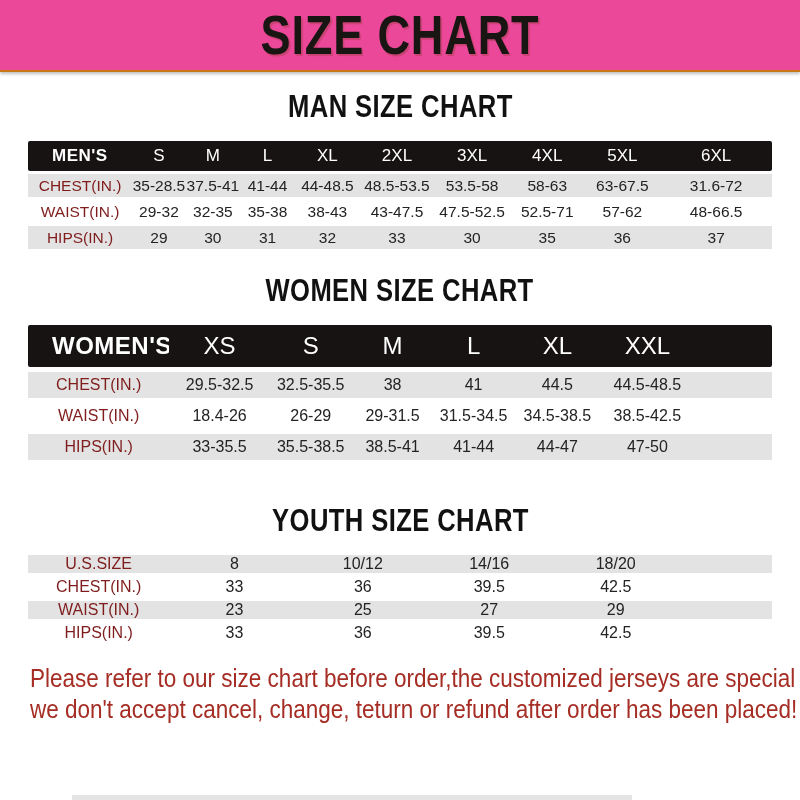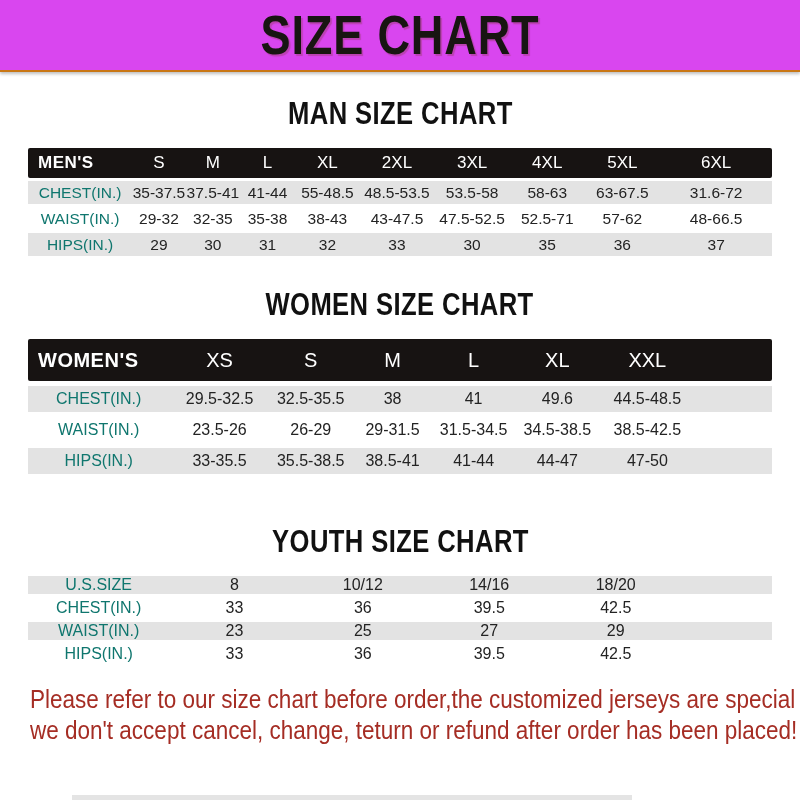--- a/index.html
+++ b/index.html
@@ -2,35 +2,35 @@
 <html><head>
 <meta charset="utf-8">
 <style>
   html,body{margin:0;padding:0;background:#ffffff;}
   body{
     width:800px;height:800px;position:relative;overflow:hidden;
     font-family:"Liberation Sans",sans-serif;color:#1c1c1c;
   }
   
   .banner{
-    width:800px;height:70px;background:#d946ef;
+    width:800px;height:70px;background:#ec4899;
     display:flex;align-items:center;justify-content:center;
     border-bottom:2px solid #c9judge;
     border-bottom:2px solid #c97714;
     box-shadow:0 2px 3px rgba(0,0,0,.25);
   }
   .banner .cond{
     display:inline-block;transform:scaleX(.82);transform-origin:center;
     font-size:55px;font-weight:bold;letter-spacing:1px;color:#181512;
     text-shadow:2px 2px 1px rgba(100,50,0,.25);
     white-space:nowrap;
   }
   
   .section-heading{
-    text-align:center;font-weight:bold;color:#111;margin:7px;
+    text-align:center;font-weight:bold;color:#111;margin:0;
   }
   .section-heading .cond{
     display:inline-block;transform:scaleX(.8);transform-origin:center;
     font-size:32px;letter-spacing:.5px;white-space:nowrap;
   }
   #man-heading{padding-top:17px;height:35px;line-height:35px;}
   #women-heading{padding-top:21px;height:35px;line-height:35px;}
   #youth-heading{padding-top:38px;height:35px;line-height:35px;text-decoration:underline;}
   
   table.size-table{
@@ -38,39 +38,39 @@
     border-collapse:separate;
   }
   #men-table{border-spacing:0 3px;margin-top:14px;}
   #women-table{border-spacing:0 5px;margin-top:12px;}
   #youth-table{border-spacing:0 5px;margin-top:12px;}
   .size-table th{
     background:#171312;color:#ffffff;font-weight:normal;
     text-align:center;padding:0;white-space:nowrap;overflow:hidden;
   }
   #men-table th{height:30px;font-size:17px;}
-  #women-table th{height:42px;font-size:20px;}
+  #women-table th{height:42px;font-size:24px;}
   #youth-table th{height:43px;font-size:19px;letter-spacing:1px;}
   .size-table th.group-label{
-    text-align:left;padding-left:10px;font-weight:bold;
+    text-align:left;padding-left:24px;font-weight:bold;
     font-size:24px;letter-spacing:.5px;
   }
   #youth-table th.group-label{font-size:23px;letter-spacing:1.5px;}
   .size-table th:first-child{border-radius:2px 0 0 2px;}
   .size-table th:last-child{border-radius:0 2px 2px 0;}
   .size-table td{
     text-align:center;padding:0;white-space:nowrap;overflow:hidden;
     color:#232323;
   }
   #men-table td{height:23px;font-size:15.5px;}
   #women-table td{height:26px;font-size:16px;}
   #youth-table td{height:16px;font-size:16px;}
   tr.r-gray td{background:#e3e3e3;}
   tr.r-white td{background:#ffffff;}
-  .size-table td.row-label{font-size:15.5px;color:#0f766e;}
+  .size-table td.row-label{font-size:15.5px;color:#7f1d1d;}
   
   .footer-note{margin:16px 0 0 30px;color:#a52d24;}
   .footer-note p{
     margin:0;font-size:25px;line-height:31px;font-weight:normal;
     transform:scaleX(.9);transform-origin:left center;white-space:nowrap;
   }
   .bottom-artifact{
     position:absolute;left:72px;bottom:0;width:560px;height:5px;
     background:#d9d9d9;opacity:.7;
   }
@@ -107,24 +107,24 @@
     <th>L</th>
     <th>XL</th>
     <th>2XL</th>
     <th>3XL</th>
     <th>4XL</th>
     <th>5XL</th>
     <th>6XL</th>
   </tr>
   <tr class="r-gray">
     <td class="row-label">CHEST(IN.)</td>
-    <td>35-37.5</td>
+    <td>35-28.5</td>
     <td>37.5-41</td>
     <td>41-44</td>
-    <td>55-48.5</td>
+    <td>44-48.5</td>
     <td>48.5-53.5</td>
     <td>53.5-58</td>
     <td>58-63</td>
     <td>63-67.5</td>
     <td>31.6-72</td>
   </tr>
   <tr class="r-white">
     <td class="row-label">WAIST(IN.)</td>
     <td>29-32</td>
     <td>32-35</td>
@@ -176,27 +176,27 @@
     <th>XL</th>
     <th>XXL</th>
     <th></th>
   </tr>
   <tr class="r-gray">
     <td class="row-label">CHEST(IN.)</td>
     <td>29.5-32.5</td>
     <td>32.5-35.5</td>
     <td>38</td>
     <td>41</td>
-    <td>49.6</td>
+    <td>44.5</td>
     <td>44.5-48.5</td>
     <td></td>
   </tr>
   <tr class="r-white">
     <td class="row-label">WAIST(IN.)</td>
-    <td>23.5-26</td>
+    <td>18.4-26</td>
     <td>26-29</td>
     <td>29-31.5</td>
     <td>31.5-34.5</td>
     <td>34.5-38.5</td>
     <td>38.5-42.5</td>
     <td></td>
   </tr>
   <tr class="r-gray">
     <td class="row-label">HIPS(IN.)</td>
     <td>33-35.5</td>

